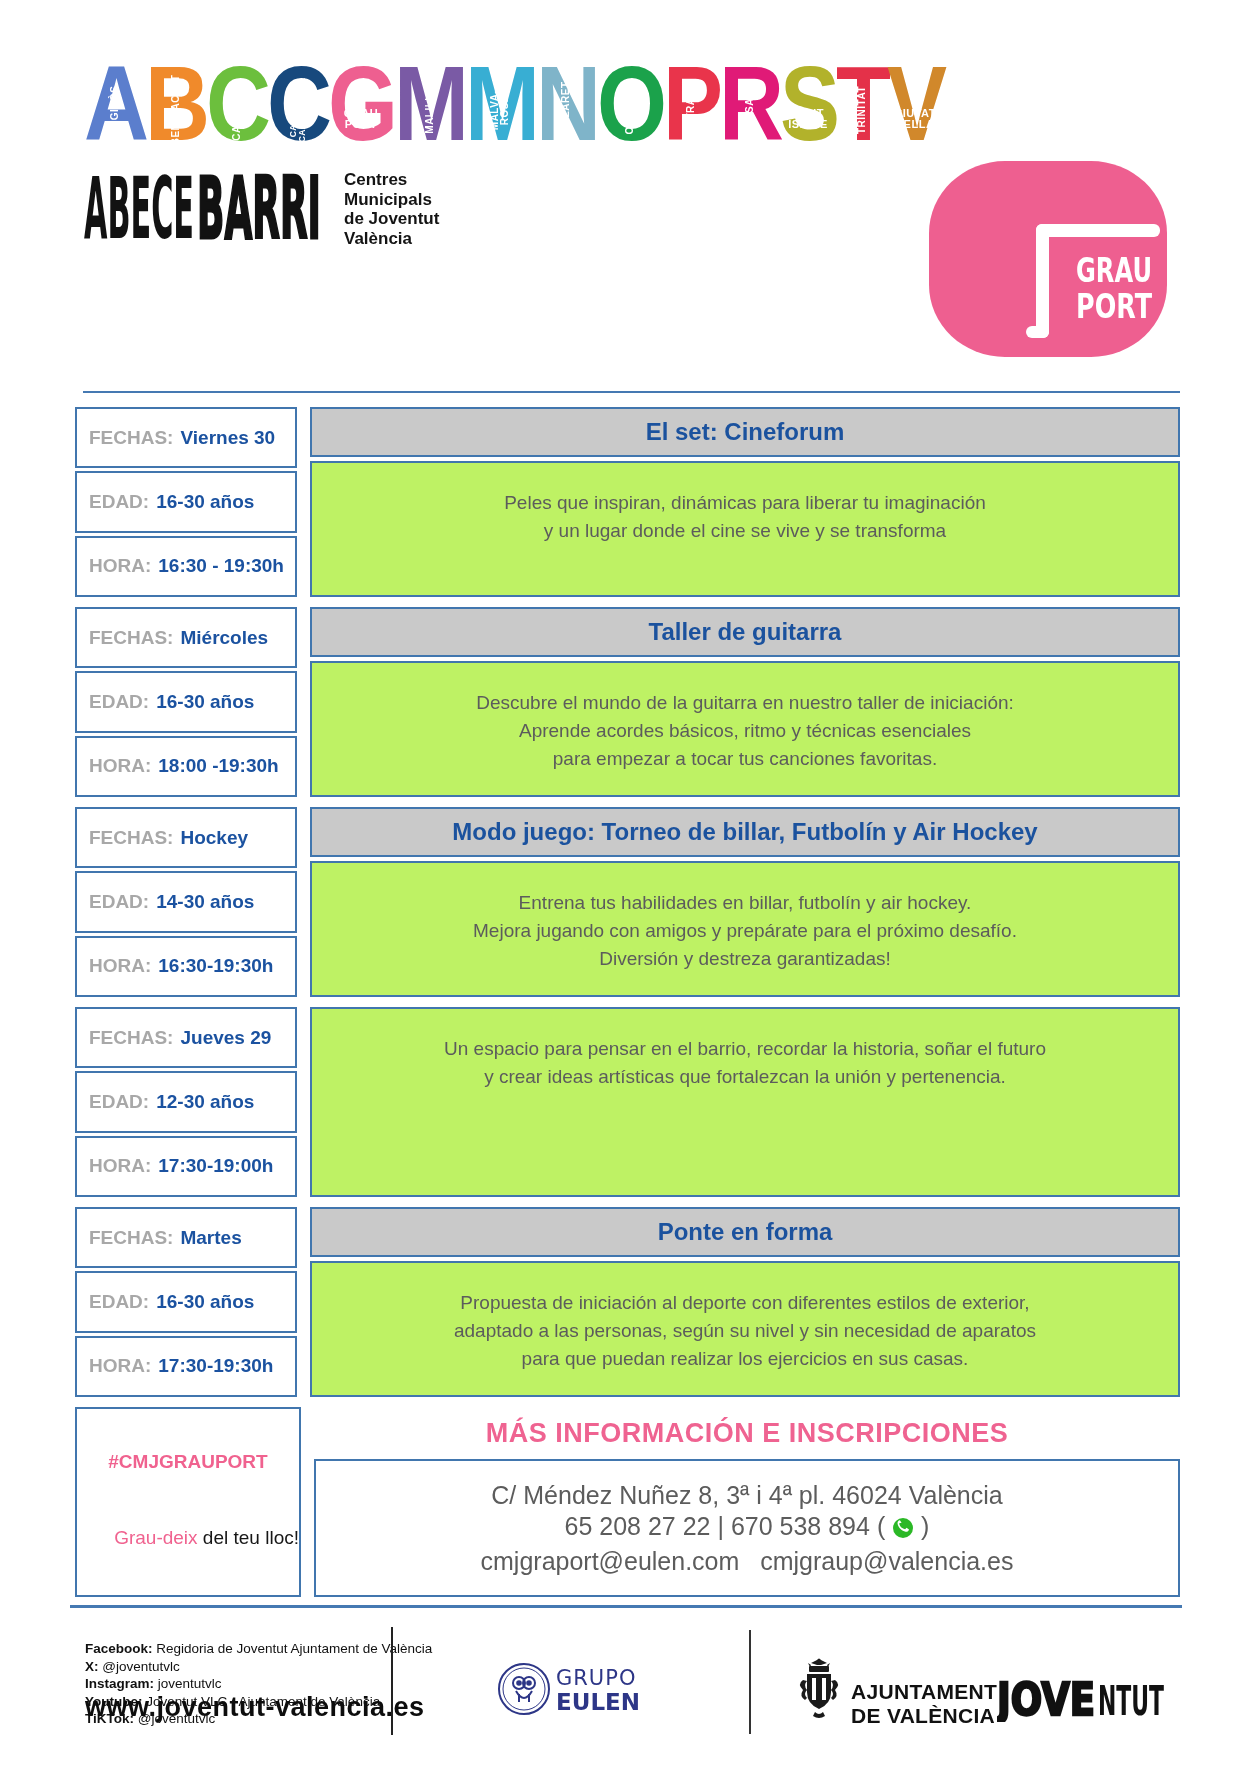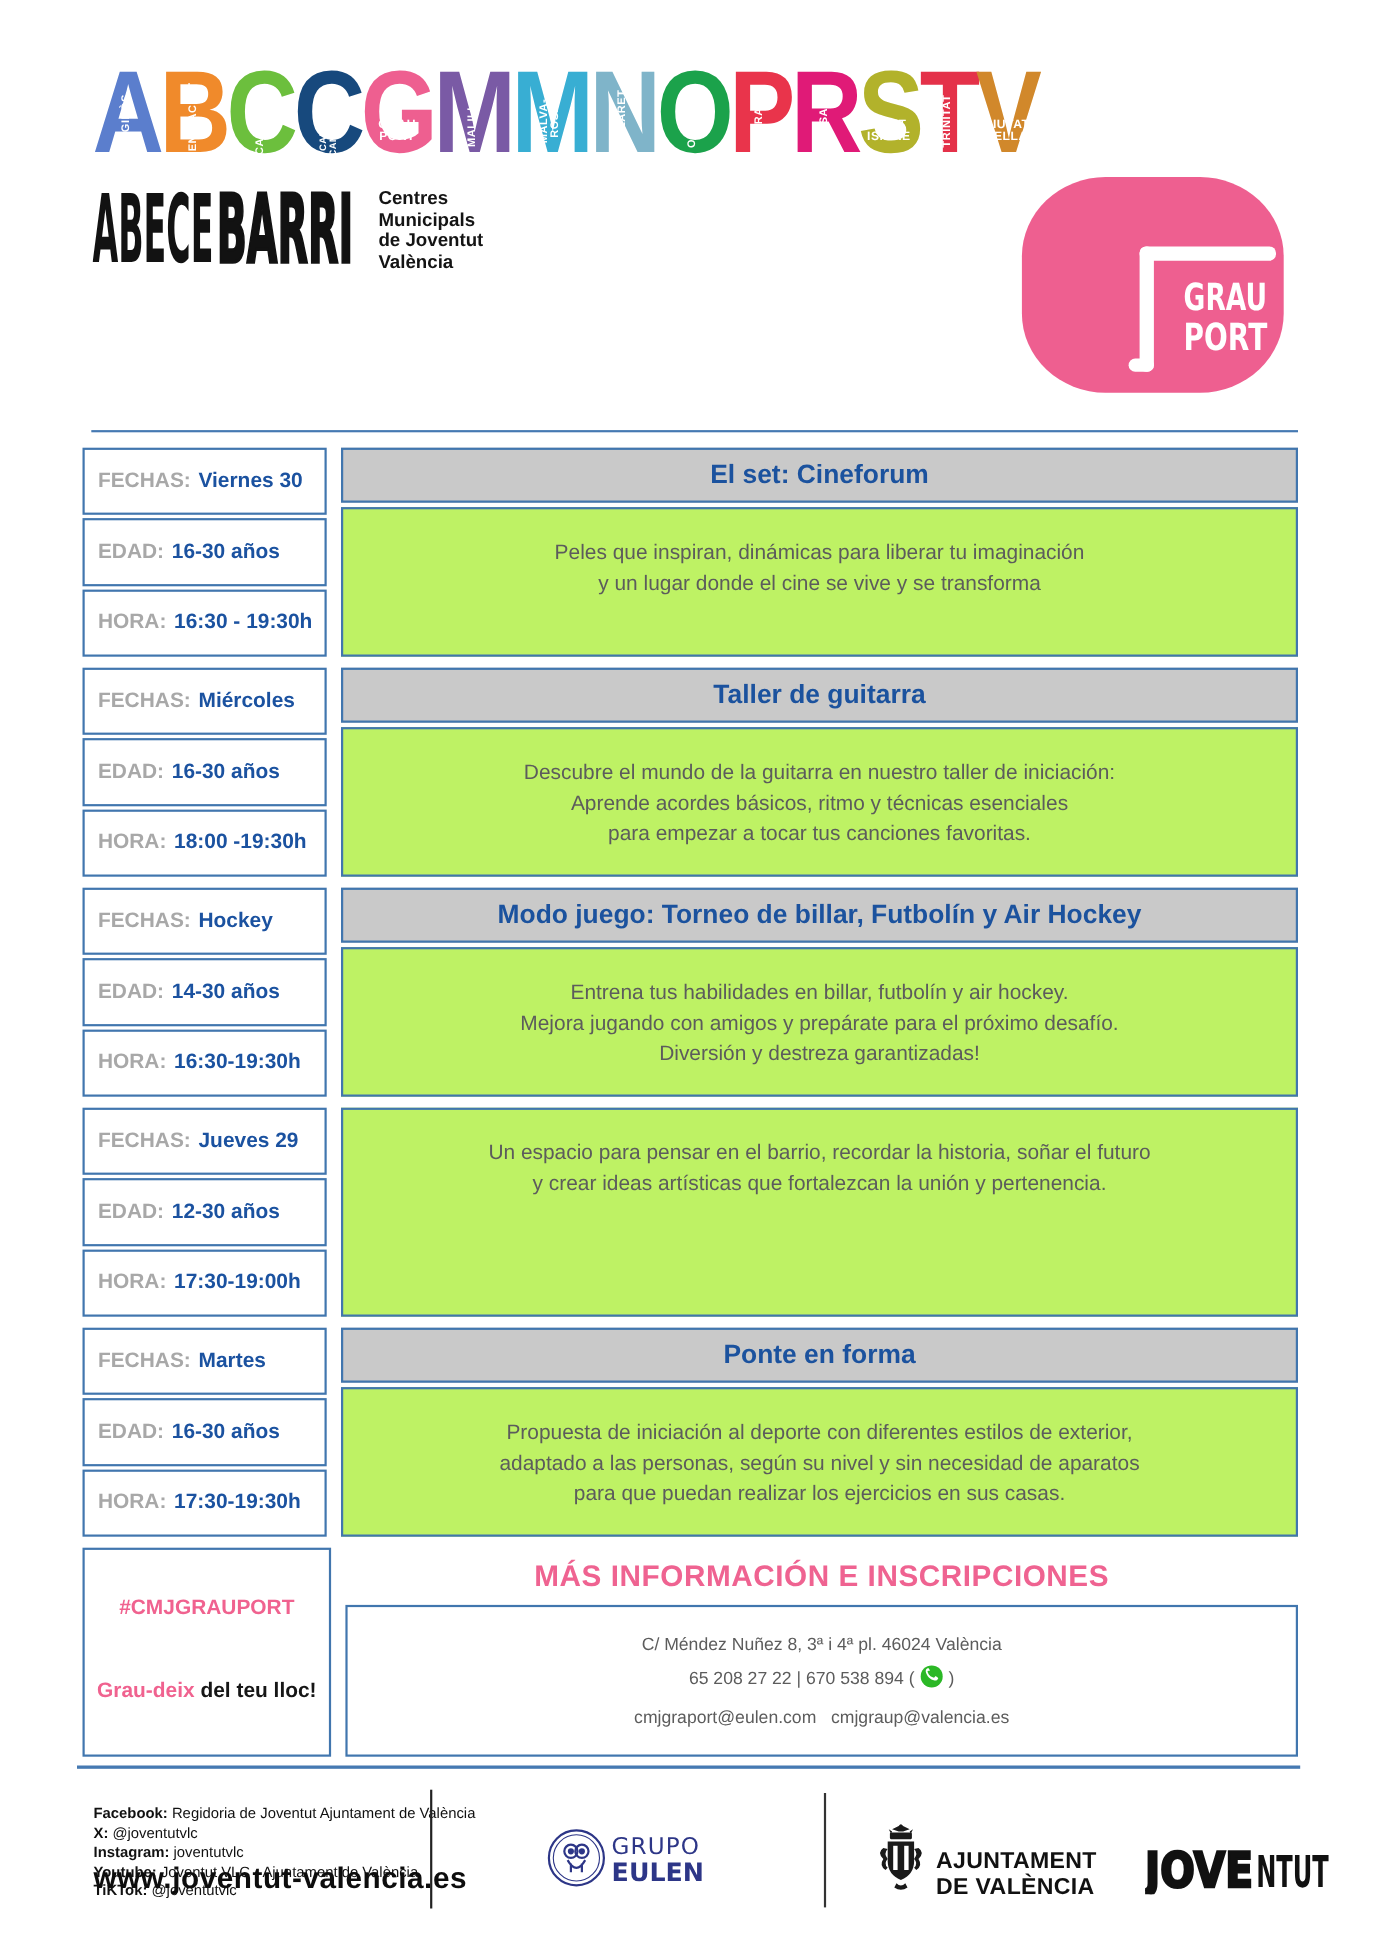--- a/index.html
+++ b/index.html
@@ -41,42 +41,42 @@
   .rightcol{flex:1;display:flex;flex-direction:column;gap:4px;}
   .titlebar{height:46px;background:#c9c9c9;border:2px solid #4176ae;display:flex;align-items:center;
             justify-content:center;font-size:24px;font-weight:bold;color:#1b529e;}
   .descbox{flex:1;border:2px solid #4176ae;display:flex;justify-content:center;
            padding:26px 40px 20px;font-size:19px;color:#5c5c5c;text-align:center;
            white-space:pre-line;line-height:28px;background:#bef264;}
 
   
   .infoleft{width:222px;border:2px solid #4176ae;position:relative;background:#fff;}
   .hashtag{position:absolute;top:42px;width:100%;text-align:center;font-size:19px;font-weight:bold;color:#f0628f;}
-  .tagline{position:absolute;bottom:46px;width:100%;text-align:center;font-size:19px;font-weight:bold;}
+  .tagline{position:absolute;bottom:46px;width:100%;text-align:right;font-size:19px;font-weight:normal;}
   .tagline .pink{color:#f0628f;}
   .tagline .blk{color:#161616;}
   .inforight{flex:1;display:flex;flex-direction:column;}
   .infoheading{height:52px;display:flex;align-items:center;justify-content:center;
                font-size:27px;font-weight:bold;color:#ef6391;letter-spacing:.5px;}
   .infobox{flex:1;border:2px solid #4176ae;display:flex;flex-direction:column;align-items:center;
-           justify-content:center;font-size:16px;color:#5c5c5c;line-height:31px;text-align:center;}
+           justify-content:center;font-size:25px;color:#5c5c5c;line-height:31px;text-align:center;}
   .waicon{display:inline-block;vertical-align:-4px;}
 
   
   .footer-rule{position:absolute;left:70px;top:1605px;width:1112px;border-top:3px solid #4579b2;}
   .social{position:absolute;left:85px;top:1624px;font-size:13.5px;line-height:17.5px;color:#111;margin-top:16px;}
   .social b{font-weight:bold;}
   .website{position:absolute;left:85px;top:1692px;font-size:27px;font-weight:bold;color:#0d0d0d;letter-spacing:.5px;}
   .vdiv1{position:absolute;left:391px;top:1627px;height:108px;border-left:2px solid #222;}
   .vdiv2{position:absolute;left:749px;top:1630px;height:104px;border-left:2px solid #333;}
   .eulen{position:absolute;left:496px;top:1660px;}
   .coa{position:absolute;left:795px;top:1658px;}
   .ajuntament-text{position:absolute;left:851px;top:1680px;font-size:21px;font-weight:bold;
                    line-height:24px;color:#111;white-space:pre-line;letter-spacing:.3px;}
-  .joventut{position:absolute;left:1041px;top:1678px;}
+  .joventut{position:absolute;left:997px;top:1678px;}
 </style>
 </head>
 <body>
 
 <div class="page">
 
   <div class="banner">
     <div class="tile">
       <span class="big" style="color: rgb(91, 126, 205);">A</span>
       <span class="lab">ALGIRÒS</span>

